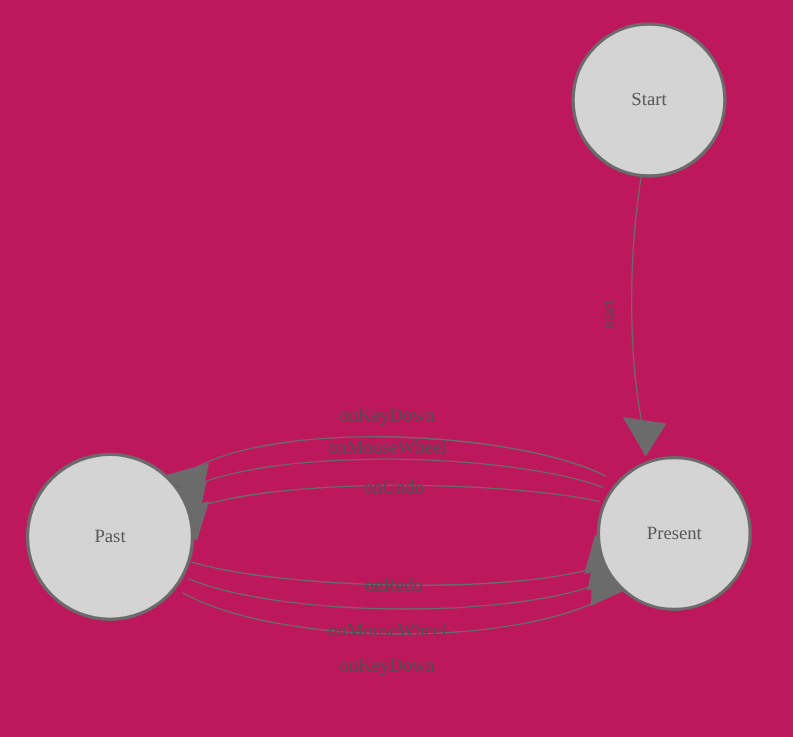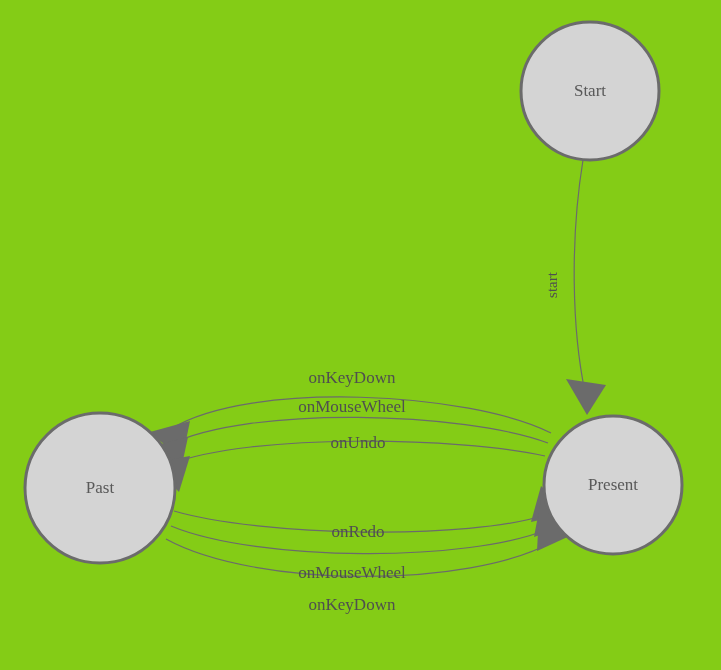--- a/index.html
+++ b/index.html
@@ -47,21 +47,21 @@
     font-size: 15px;
     text-anchor: middle;
   }
   .arrow-head {
     stroke: none;
   }
 </style>
 </head>
 <body>
 
-<div id="diagram-root" style="background: #84cc16;">
+<div id="diagram-root" style="background: #be185d;">
   <svg class="state-diagram" viewBox="0 0 721 670" xmlns="http://www.w3.org/2000/svg">
 
     <g>
 
       <g>
         <path class="edge-path" d="M 583,160 C 570,240 572,330 585,392" stroke="#6b6b6b"></path>
         <polygon class="arrow-head" points="566,379 606,385 587,415" fill="#6b6b6b"></polygon>
         <text class="edge-label-rot" x="557" y="285" transform="rotate(-90 557 285)" fill="#4f4f4f">start</text>
       </g>
 

